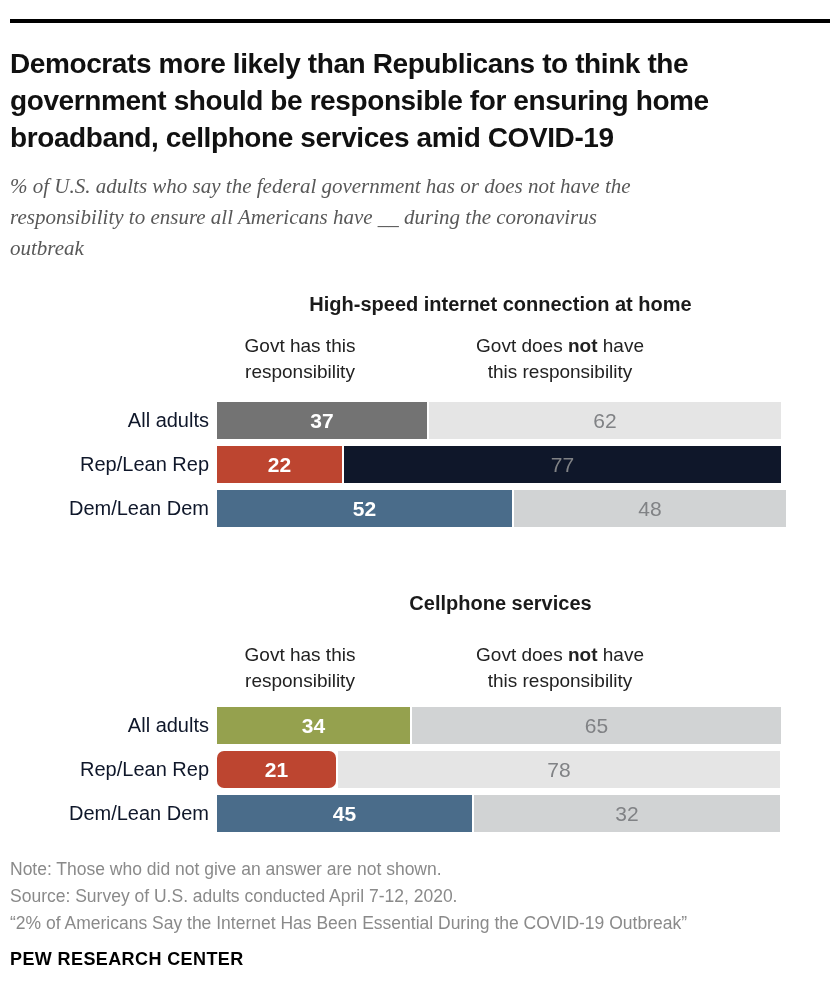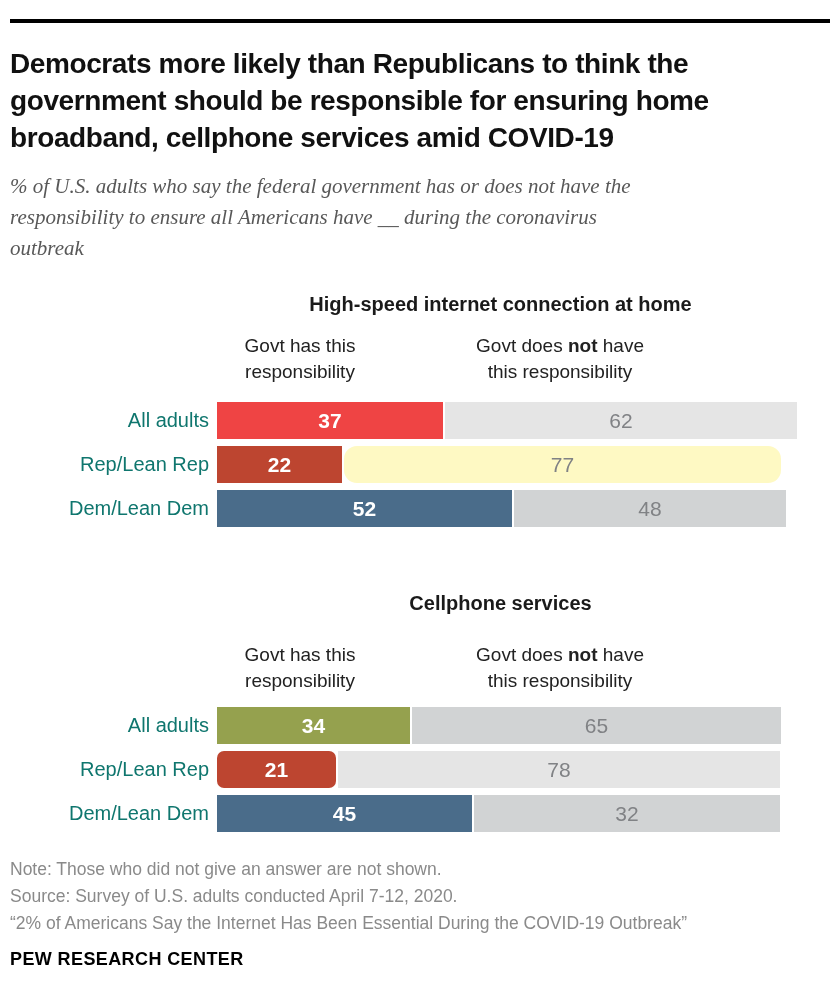--- a/index.html
+++ b/index.html
@@ -50,21 +50,21 @@
   .col-header b { font-weight: 700; }
 
   .rows { margin-top: 17px; }
   section.chart.second .rows { margin-top: 13px; }
 
   .bar-row { display: flex; height: 37px; margin-bottom: 7px; }
   .bar-row:last-child { margin-bottom: 0; }
   .row-label {
     flex: 0 0 199px; padding-right: 8px;
     text-align: right; font-size: 20px; line-height: 37px;
-    color: #0f766e; white-space: nowrap;
+    color: #0f172a; white-space: nowrap;
   }
   .track { display: flex; }
   .seg { height: 37px; display: flex; align-items: center; justify-content: center; }
   .seg.seg1 { margin-right: 2px; }
   .seg .val { font-size: 21px; }
   .seg.seg1 .val { color: #ffffff; font-weight: 700; }
   .seg.seg2 .val { color: #808285; font-weight: 400; }
 
   .footer { margin-top: 24px; }
   .footer-line {
@@ -94,35 +94,35 @@
     <div class="col-headers">
       <div class="col-header left">Govt has this
 responsibility</div>
       <div class="col-header right"><span>Govt does </span><b>not</b><span> have
 this responsibility</span></div>
     </div>
     <div class="rows">
       <div class="bar-row">
         <div class="row-label">All adults</div>
         <div class="track">
-          <div class="seg seg1" style="width: 226px; background: #ef4444;">
+          <div class="seg seg1" style="width: 210px; background: #737373;">
               <span class="val">37</span>
             </div>
           <div class="seg seg2" style="width: 352px; background: #e5e5e5;">
               <span class="val">62</span>
             </div>
         </div>
       </div>
       <div class="bar-row">
         <div class="row-label">Rep/Lean Rep</div>
         <div class="track">
           <div class="seg seg1" style="width: 125px; background: rgb(189, 69, 48);">
               <span class="val">22</span>
             </div>
-          <div class="seg seg2" style="width: 437px; background: #fef9c3; border-radius: 13px;">
+          <div class="seg seg2" style="width: 437px; background: #0f172a;">
               <span class="val">77</span>
             </div>
         </div>
       </div>
       <div class="bar-row">
         <div class="row-label">Dem/Lean Dem</div>
         <div class="track">
           <div class="seg seg1" style="width: 295px; background: rgb(74, 108, 138);">
               <span class="val">52</span>
             </div>

